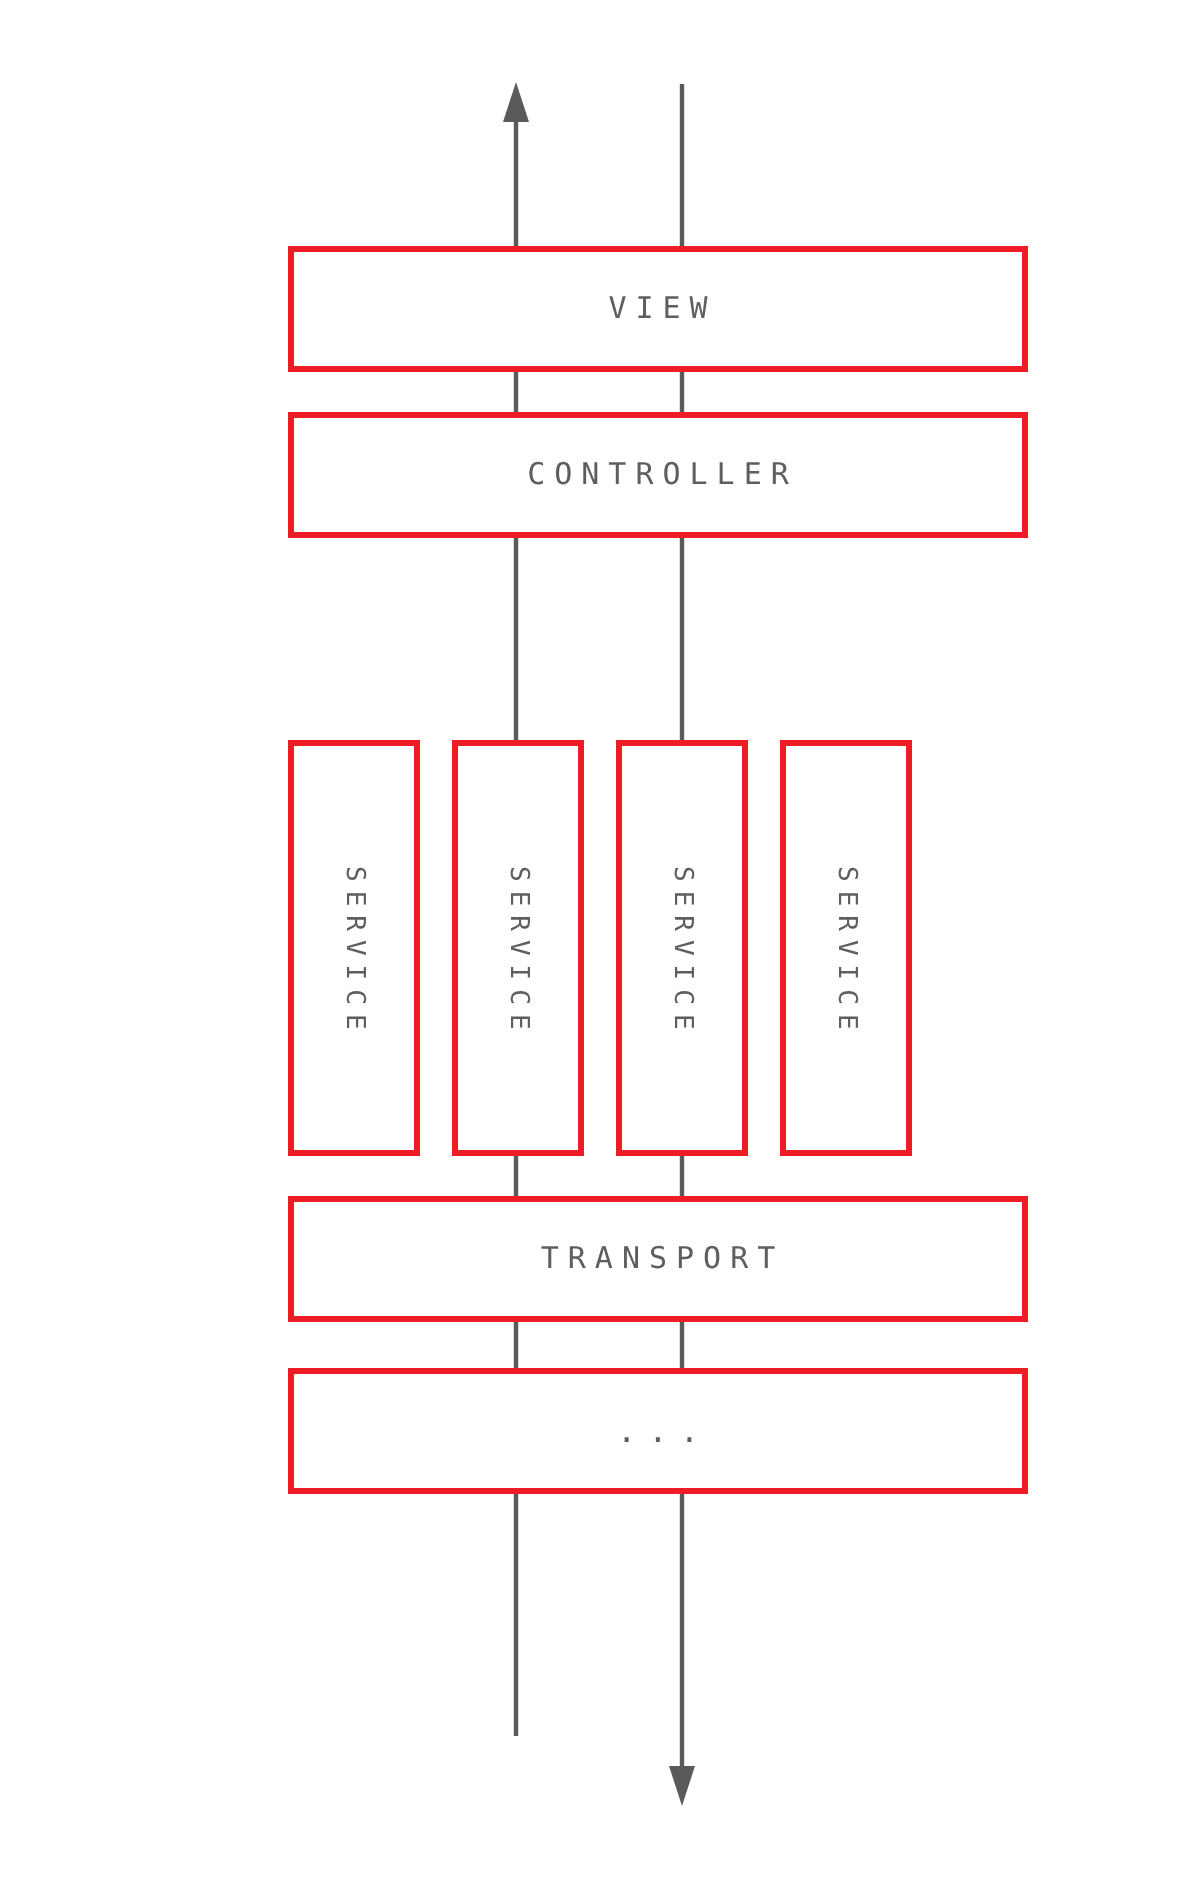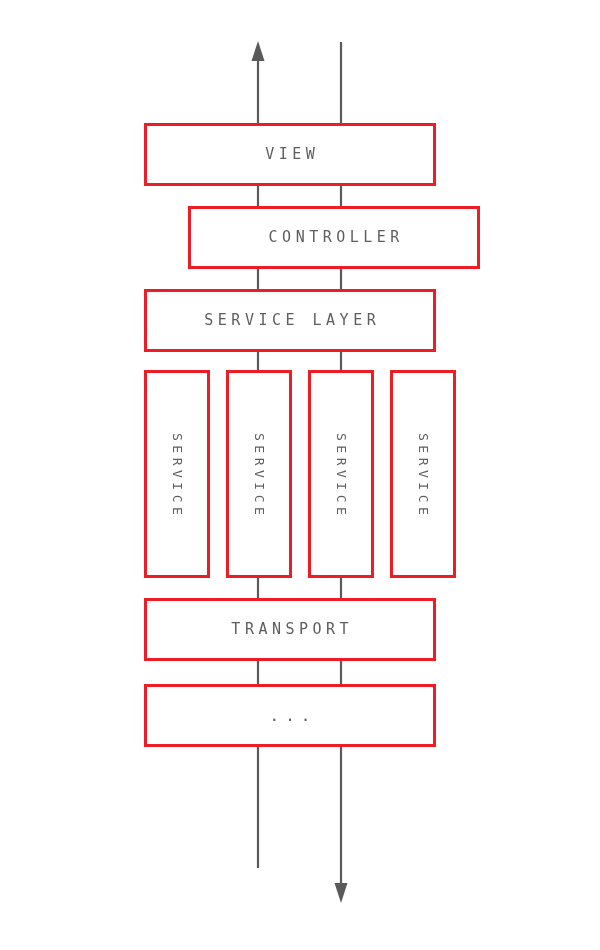--- a/index.html
+++ b/index.html
@@ -55,26 +55,26 @@
 
   .box-label.dots {
     letter-spacing: 6px;
     text-indent: 6px;
     font-size: 16px;
   }
 
   
   .box.wide {
     left: 144px;
-    width: 292px;
+    width: 370px;
     height: 63px;
   }
 
   #box-view          { top: 123px; }
-  #box-controller    { top: 206px; margin-left: 44px; }
+  #box-controller    { top: 206px; }
   #box-service-layer { top: 289px; }
   #box-transport     { top: 598px; }
   #box-ellipsis      { top: 684px; }
   #box-backend       { top: 768px; }
 
   
   .box.service {
     top: 370px;
     height: 208px;
     width: 66px;
@@ -111,23 +111,20 @@
   </svg>
 
   <div class="box wide" id="box-view">
     <span class="box-label">VIEW</span>
   </div>
 
   <div class="box wide" id="box-controller">
     <span class="box-label">CONTROLLER</span>
   </div>
 
-  <div class="box wide" id="box-service-layer">
-    <span class="box-label">SERVICE LAYER</span>
-  </div>
 
   <div class="box service" id="box-service-1">
     <span class="box-label">SERVICE</span>
   </div>
 
   <div class="box service" id="box-service-2">
     <span class="box-label">SERVICE</span>
   </div>
 
   <div class="box service" id="box-service-3">

